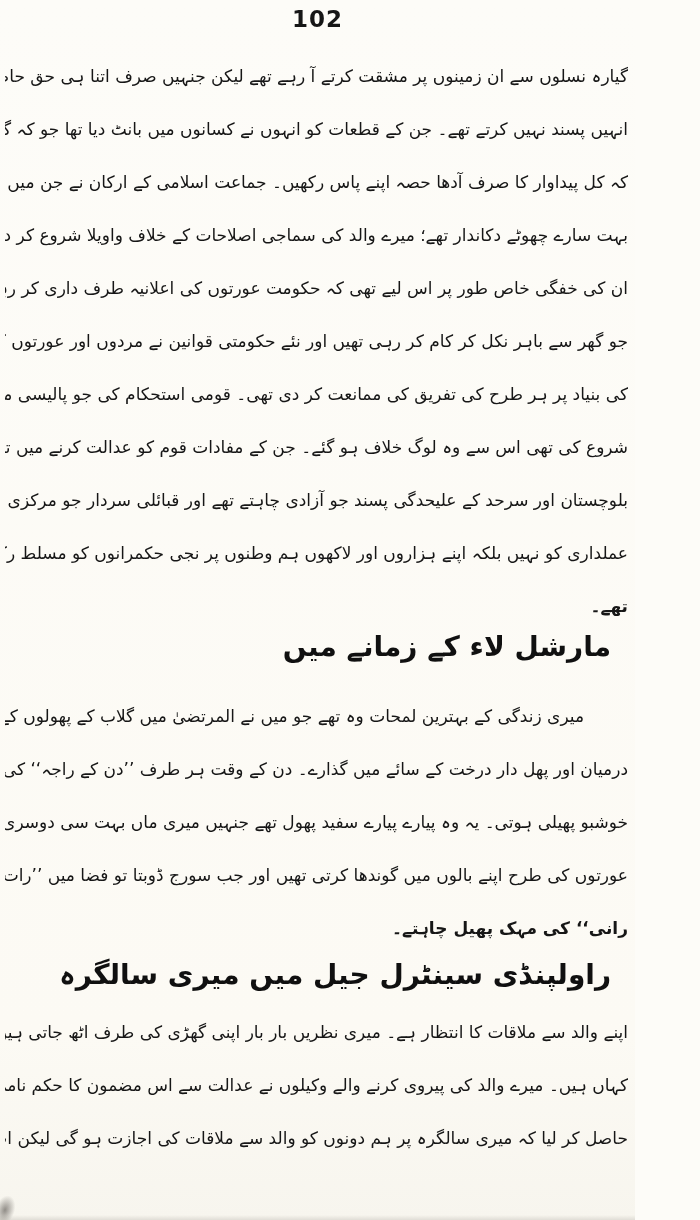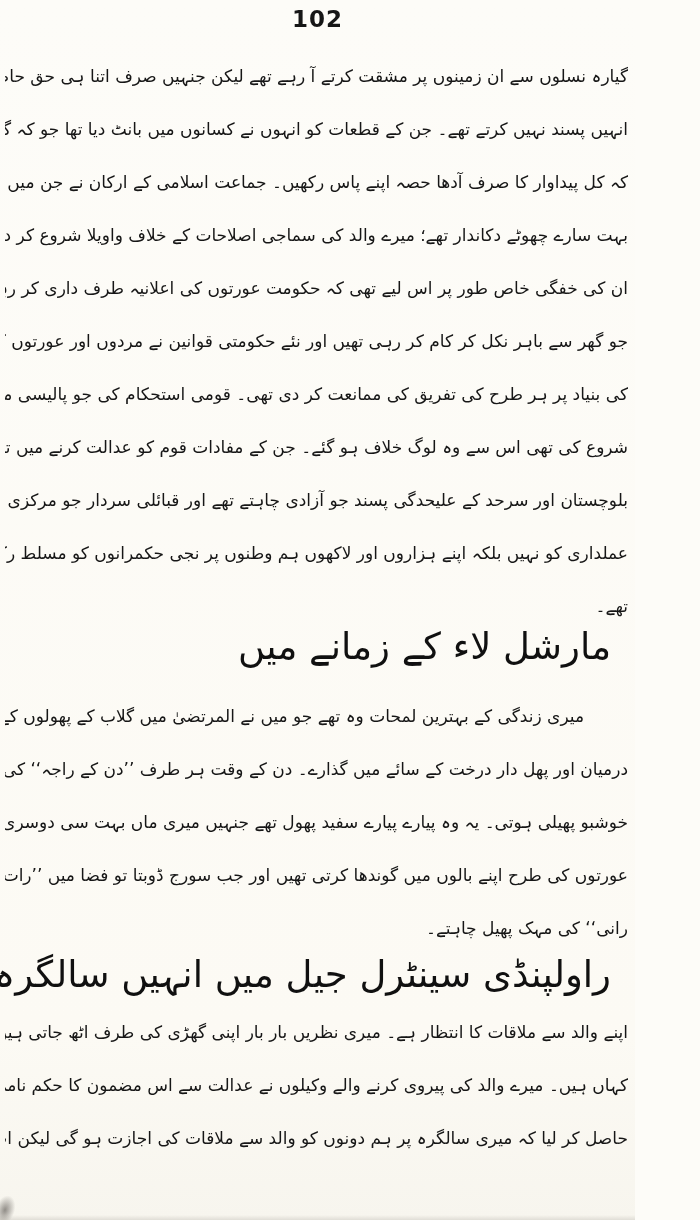--- a/index.html
+++ b/index.html
@@ -33,30 +33,30 @@
     text-rendering: optimizeLegibility;
   }
   .line {
     height: 53px;
     overflow: hidden;
     white-space: nowrap;
     text-align: justify;
     text-align-last: justify;
   }
   .line.first { padding-right: 44px; padding-left: 38px; }
-  .line.end   { text-align: center; text-align-last: right; }
+  .line.end   { text-align: center; text-align-last: right; font-weight: bold; }
   #para1 { top: 50px; }
   #para2 { top: 690px; }
   #para3 { top: 1006px; }
   .heading {
     position: absolute;
     right: 24px;
     direction: rtl;
-    font-weight: normal;
-    font-size: 37px;
+    font-weight: bold;
+    font-size: 28px;
     line-height: 58px;
     white-space: nowrap;
     color: #101010;
     text-align: center;
   }
   #heading1 { top: 618px; }
   #heading2 { top: 946px; }
   .corner-smudge {
     position: absolute;
     left: -8px; bottom: -10px;
@@ -94,21 +94,21 @@
   <div id="heading1" class="heading">مارشل لاء کے زمانے میں</div>
 
   <div id="para2" class="para">
     <div class="line first">میری زندگی کے بہترین لمحات وہ تھے جو میں نے المرتضیٰ میں گلاب کے پھولوں کے</div>
     <div class="line">درمیان اور پھل دار درخت کے سائے میں گذارے۔ دن کے وقت ہر طرف ’’دن کے راجہ‘‘ کی</div>
     <div class="line">خوشبو پھیلی ہوتی۔ یہ وہ پیارے پیارے سفید پھول تھے جنہیں میری ماں بہت سی دوسری پاکستانی</div>
     <div class="line">عورتوں کی طرح اپنے بالوں میں گوندھا کرتی تھیں اور جب سورج ڈوبتا تو فضا میں ’’رات کی</div>
     <div class="line end">رانی‘‘ کی مہک پھیل چاہتے۔</div>
   </div>
 
-  <div id="heading2" class="heading">راولپنڈی سینٹرل جیل میں انہیں سالگرہ</div>
+  <div id="heading2" class="heading">راولپنڈی سینٹرل جیل میں میری سالگرہ</div>
 
   <div id="para3" class="para">
     <div class="line">اپنے والد سے ملاقات کا انتظار ہے۔ میری نظریں بار بار اپنی گھڑی کی طرف اٹھ جاتی ہیں۔ ممی</div>
     <div class="line">کہاں ہیں۔ میرے والد کی پیروی کرنے والے وکیلوں نے عدالت سے اس مضمون کا حکم نامہ</div>
     <div class="line">حاصل کر لیا کہ میری سالگرہ پر ہم دونوں کو والد سے ملاقات کی اجازت ہو گی لیکن اب تو دوپہر</div>
   </div>
 
   <div class="corner-smudge"></div>
   <div class="edge-shade"></div>
 

